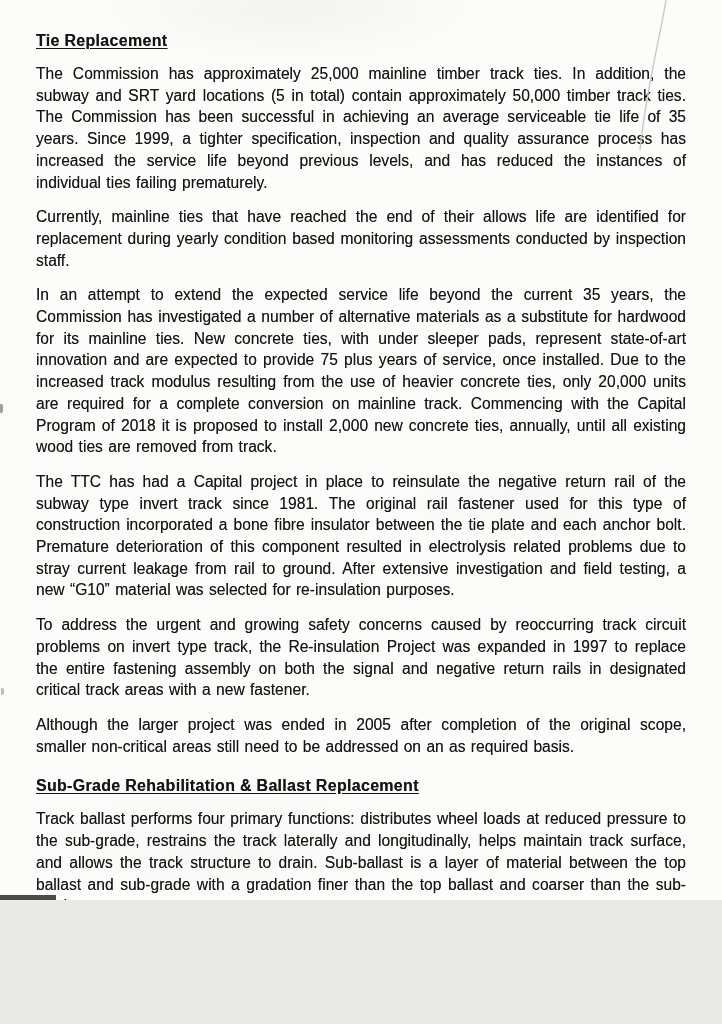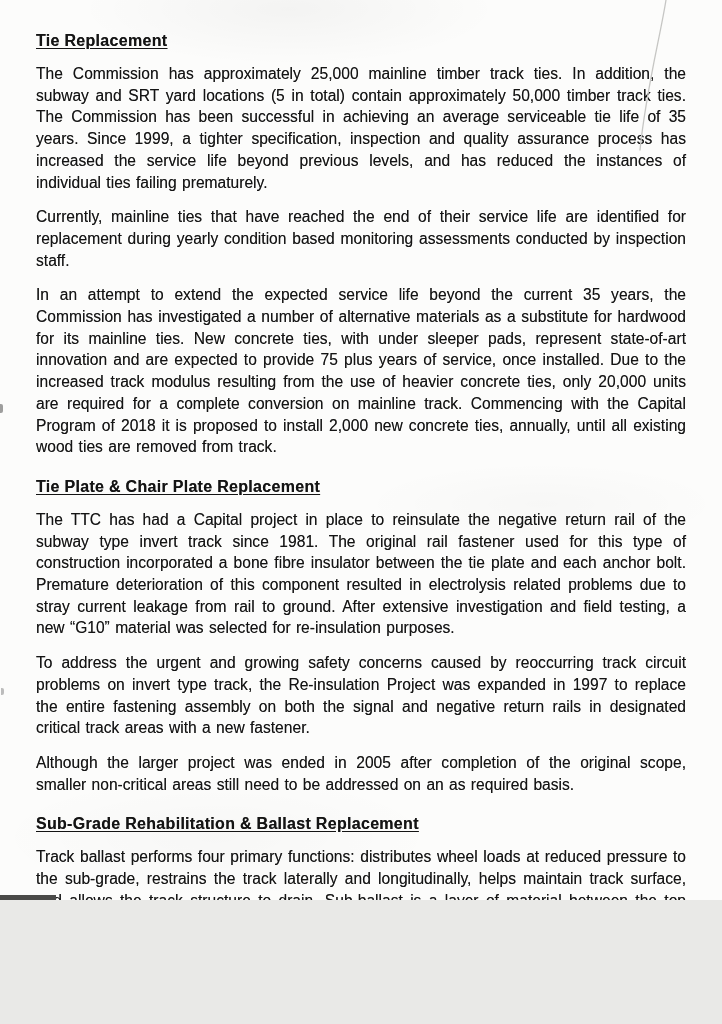--- a/index.html
+++ b/index.html
@@ -93,24 +93,23 @@
 <div class="page">
 
   <svg class="scratch" width="60" height="160" viewBox="0 0 60 160" aria-hidden="true">
     <path d="M44 0 C38 38, 24 90, 18 150" fill="none" stroke="#c6c6c4" stroke-width="1.3" stroke-linecap="round"></path>
   </svg>
 
   <div class="doc">
 
     <h2>Tie Replacement</h2>
     <p>The Commission has approximately 25,000 mainline timber track ties. In addition, the subway and SRT yard locations (5 in total) contain approximately 50,000 timber track ties. The Commission has been successful in achieving an average serviceable tie life of 35 years. Since 1999, a tighter specification, inspection and quality assurance process has increased the service life beyond previous levels, and has reduced the instances of individual ties failing prematurely.</p>
-    <p>Currently, mainline ties that have reached the end of their service life are identified for replacement during yearly condition based monitoring assessments conducted by inspection staff.</p>
+    <p>Currently, mainline ties that have reached the end of their allows life are identified for replacement during yearly condition based monitoring assessments conducted by inspection staff.</p>
     <p>In an attempt to extend the expected service life beyond the current 35 years, the Commission has investigated a number of alternative materials as a substitute for hardwood for its mainline ties. New concrete ties, with under sleeper pads, represent state-of-art innovation and are expected to provide 75 plus years of service, once installed. Due to the increased track modulus resulting from the use of heavier concrete ties, only 20,000 units are required for a complete conversion on mainline track. Commencing with the Capital Program of 2018 it is proposed to install 2,000 new concrete ties, annually, until all existing wood ties are removed from track.</p>
 
-    <h2>Tie Plate &amp; Chair Plate Replacement</h2>
     <p>The TTC has had a Capital project in place to reinsulate the negative return rail of the subway type invert track since 1981. The original rail fastener used for this type of construction incorporated a bone fibre insulator between the tie plate and each anchor bolt.  Premature deterioration of this component resulted in electrolysis related problems due to stray current leakage from rail to ground. After extensive investigation and field testing, a new “G10” material was selected for re-insulation purposes.</p>
     <p>To address the urgent and growing safety concerns caused by reoccurring track circuit problems on invert type track, the Re-insulation Project was expanded in 1997 to replace the entire fastening assembly on both the signal and negative return rails in designated critical track areas with a new fastener.</p>
     <p>Although the larger project was ended in 2005 after completion of the original scope, smaller non-critical areas still need to be addressed on an as required basis.</p>
 
     <h2>Sub-Grade Rehabilitation &amp; Ballast Replacement</h2>
     <p>Track ballast performs four primary functions: distributes wheel loads at reduced pressure to the sub-grade, restrains the track laterally and longitudinally, helps maintain track surface, and allows the track structure to drain. Sub-ballast is a layer of material between the top ballast and sub-grade with a gradation finer than the top ballast and coarser than the sub-grade.</p>
 
   </div>
 
   <div class="page-number">2</div>

